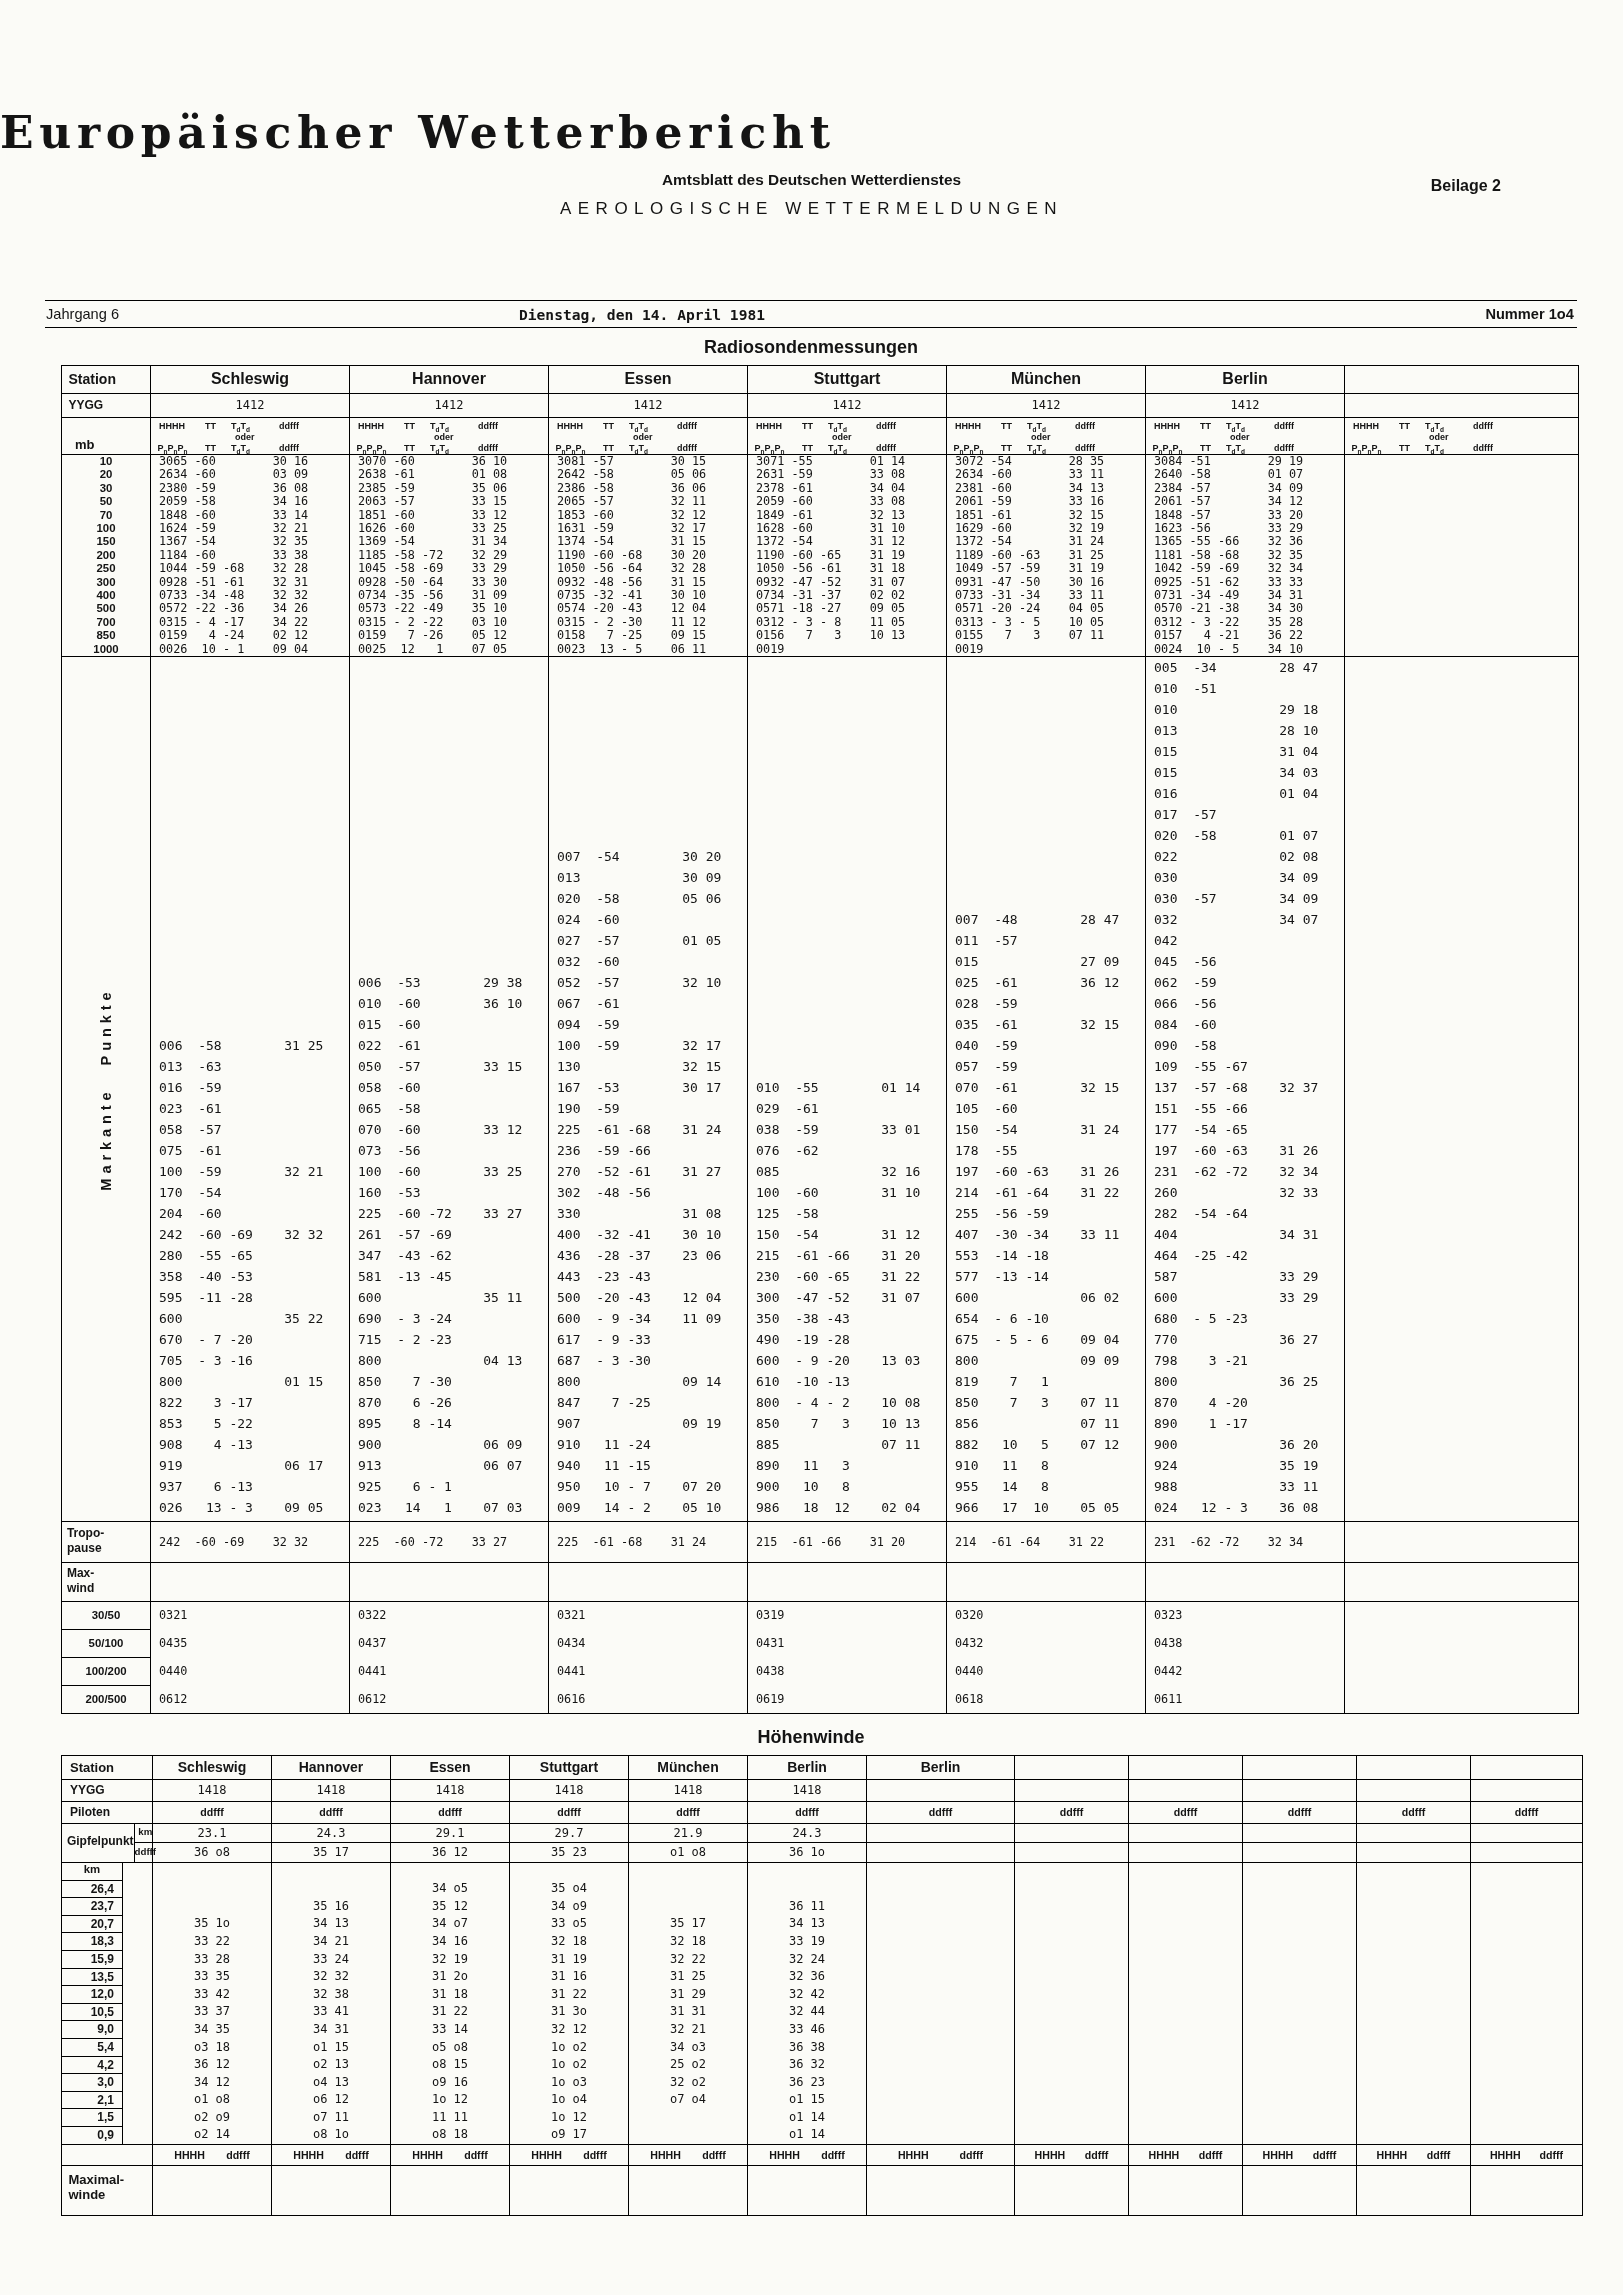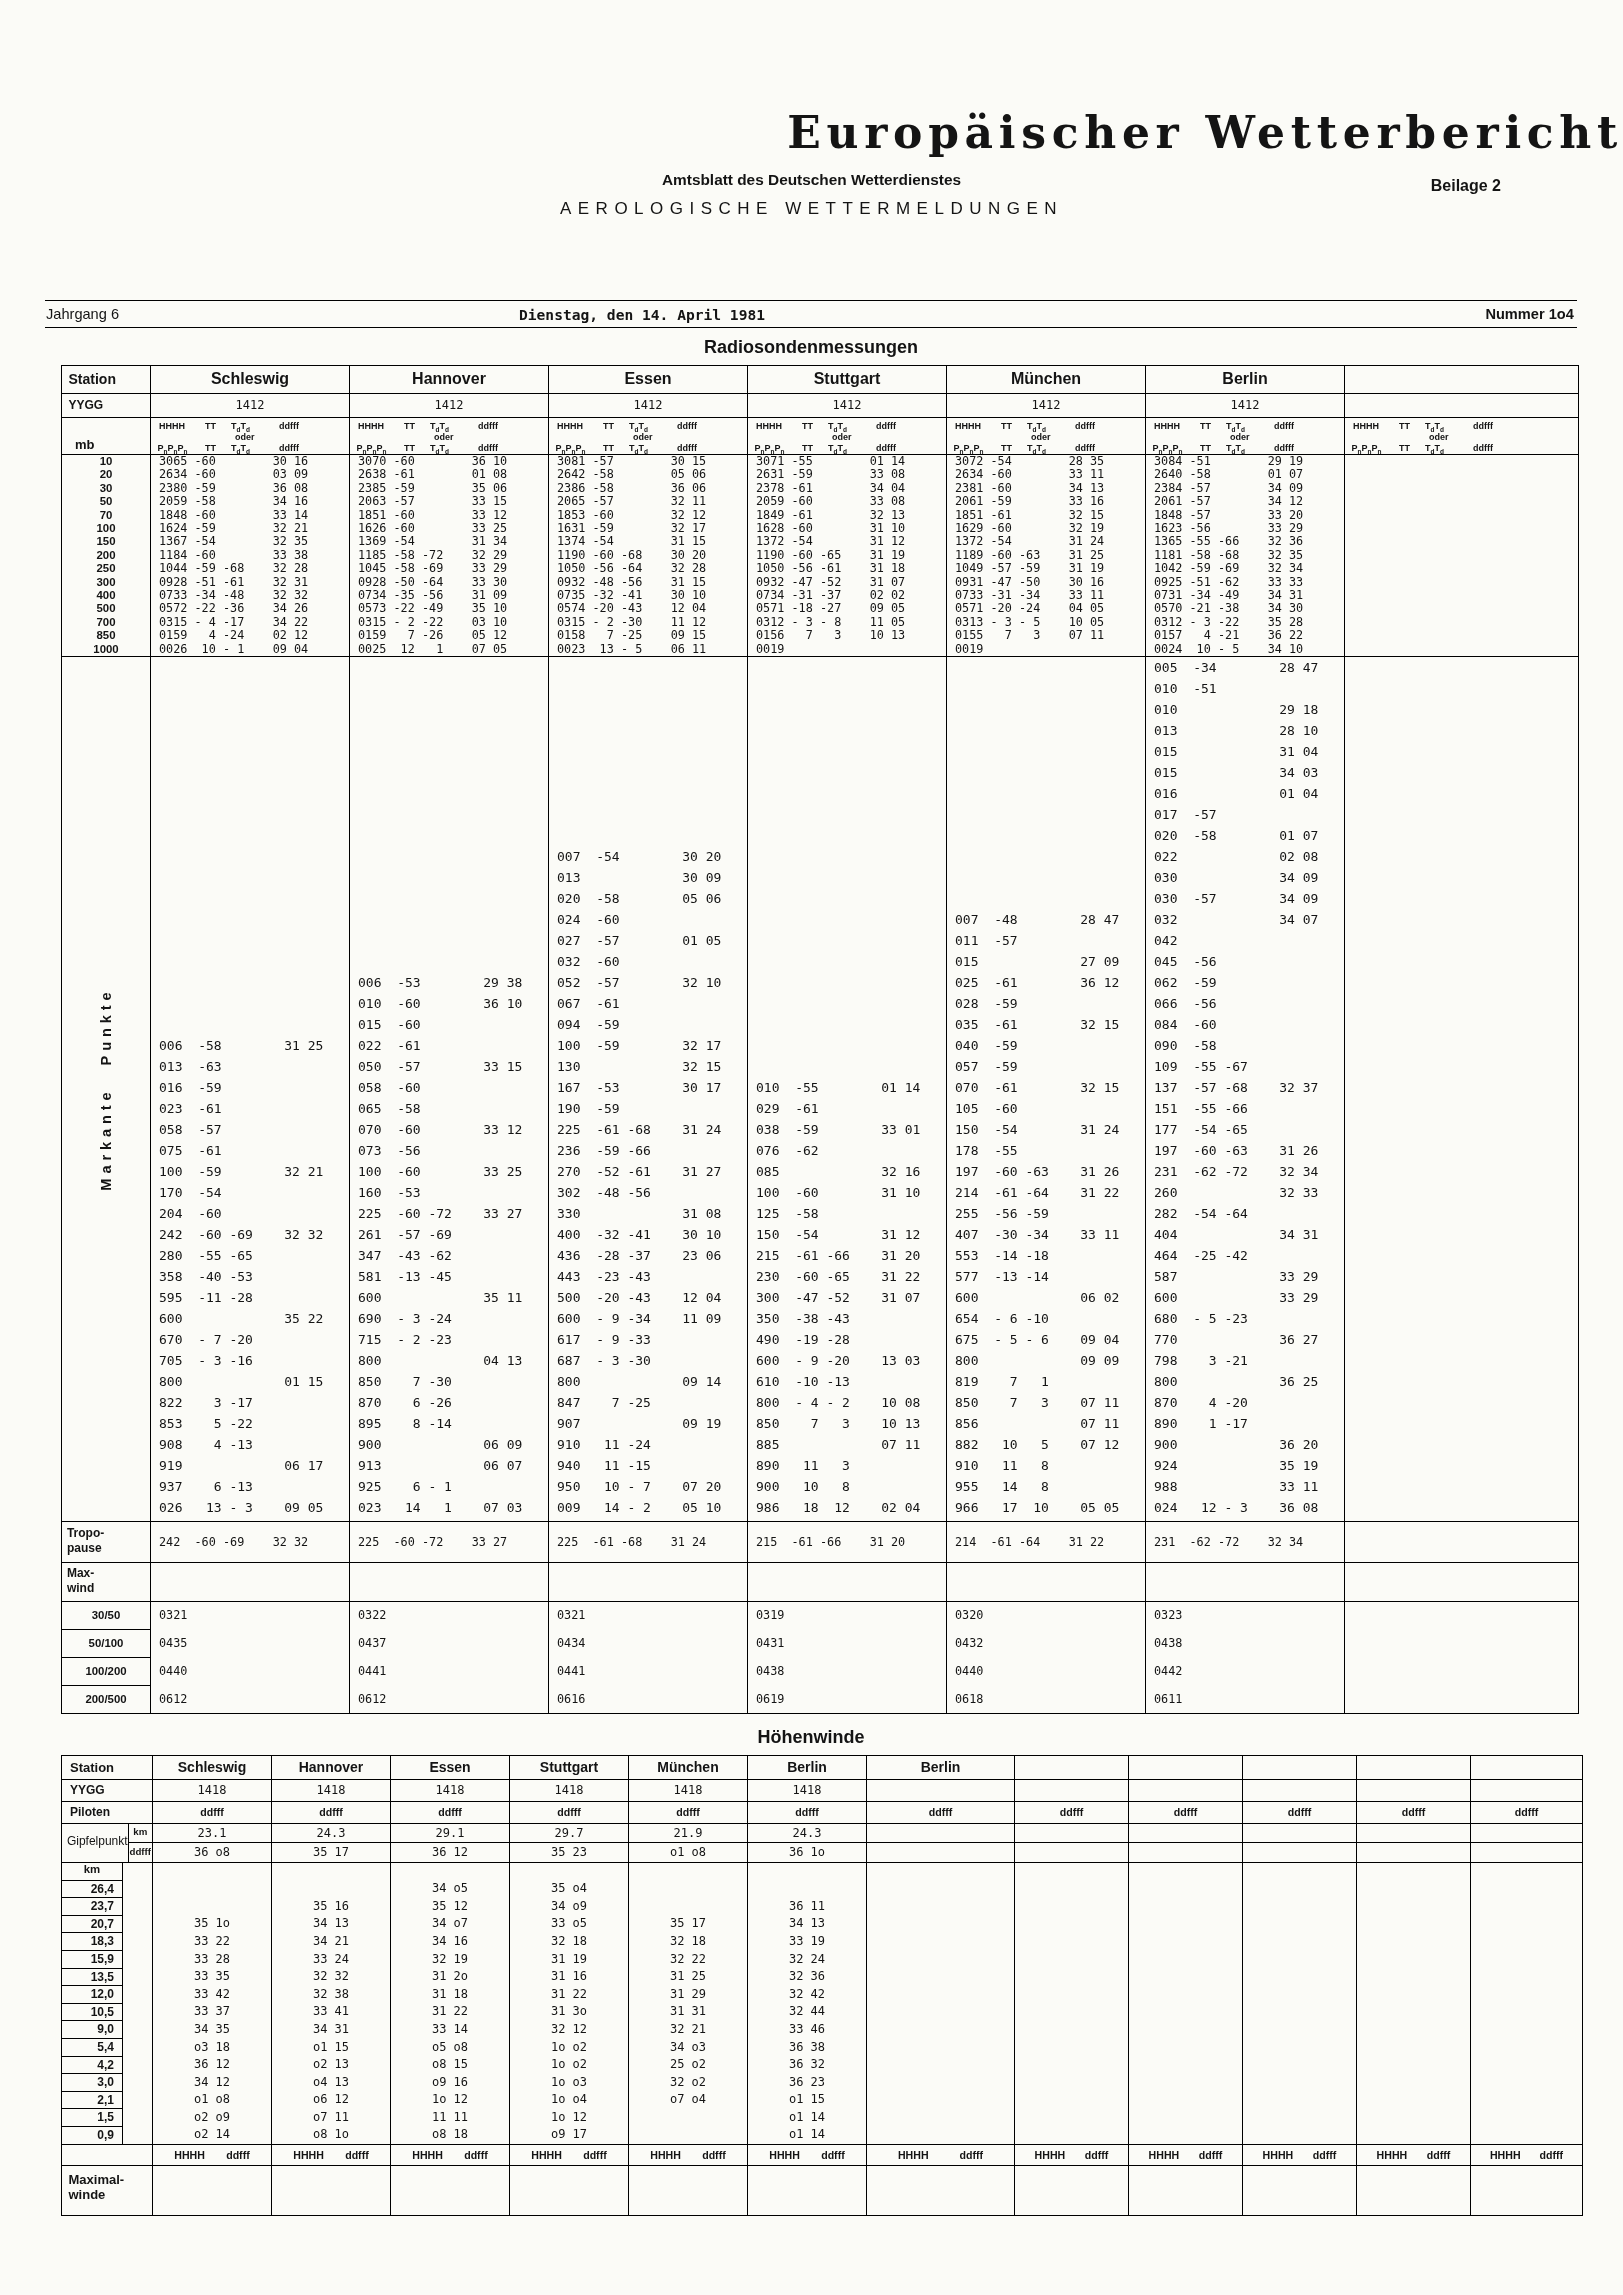--- a/index.html
+++ b/index.html
@@ -1,20 +1,20 @@
 <!DOCTYPE html>
 <html style="font-size:13px"><head>
 <meta charset="utf-8">
 <style>
   * { margin:0; padding:0; box-sizing:border-box; }
   html,body { width:1623px; height:2295px; }
   body { background:#fbfbf7; color:#141414; font-family:"Liberation Sans","DejaVu Sans",sans-serif; position:relative; }
   .page { position:absolute; inset:0; }
 
-  .doc-title { text-align:right; margin-top:107px; font-family:"DejaVu Serif","Liberation Serif",serif;
+  .doc-title { text-align:left; margin-top:107px; font-family:"DejaVu Serif","Liberation Serif",serif;
                font-weight:bold; font-size:44px; letter-spacing:5.7px; }
   .doc-sub1 { text-align:center; margin-top:13px; font-size:15.4px; font-weight:bold; }
   .doc-sub2 { text-align:center; margin-top:9.7px; font-size:17px; letter-spacing:6.5px; }
   .beilage { position:absolute; top:177px; right:122px; font-size:16px; font-weight:bold; }
 
   .issue { position:relative; margin:81px 46px 0 45px; height:28px;
            border-top:1.6px solid #000; border-bottom:1.6px solid #000; }
   .jahrgang { position:absolute; left:1px; top:4.9px; font-size:14.6px; }
   .issue-date { position:absolute; left:597px; top:4.9px; transform:translateX(-50%); font-size:14.6px; font-weight:bold;
                 font-family:"DejaVu Sans Mono","Liberation Mono",monospace; }
@@ -59,21 +59,21 @@
 
   
   .hw { margin-bottom:32px; }
   .hwl  { font-weight:bold; font-size:13px; padding:4px 0 0 8px; height:24px; }
   .hws  { font-weight:bold; font-size:14px; text-align:center; vertical-align:middle; height:24px; }
   .hwl2 { font-weight:bold; font-size:12px; padding:3.2px 0 0 8px; height:22px; }
   .hwv  { text-align:center; font-size:12px; vertical-align:middle; height:22px; }
   .ddf  { font-weight:bold; font-size:10.6px; text-align:center; vertical-align:middle; height:21px; }
   .gcell { height:39px; padding:0; }
   .gpflex { display:flex; height:100%; }
-  .gpname { flex:1; font-weight:normal; font-size:12px; padding:10.6px 0 0 4.9px; }
+  .gpname { flex:1; font-weight:bold; font-size:12px; padding:10.6px 0 0 4.9px; }
   .gpsub { width:34px; border-left:1.6px solid #000; display:flex; flex-direction:column; }
   .gpk { flex:1; font-weight:bold; font-size:9.7px; text-align:center; border-bottom:1.6px solid #000; padding-top:2.4px; }
   .gpd { flex:1; font-weight:bold; font-size:9.7px; text-align:center; padding-top:3.2px; }
   .gv  { height:19.5px; line-height:19.5px; text-align:center; font-size:12px; border-bottom:1.6px solid #000; }
   .gv2 { height:18px; line-height:18px; text-align:center; font-size:12px; }
   .kmh { font-weight:bold; font-size:11.4px; text-align:center; height:18px; }
   .kml { font-weight:bold; font-size:12px; text-align:right; padding-right:8px; }
   .r-km td { height:16.6px; line-height:16.6px; }
   .kv  { text-align:center; font-size:12px; }
   .ff  { vertical-align:middle; height:21px; }

